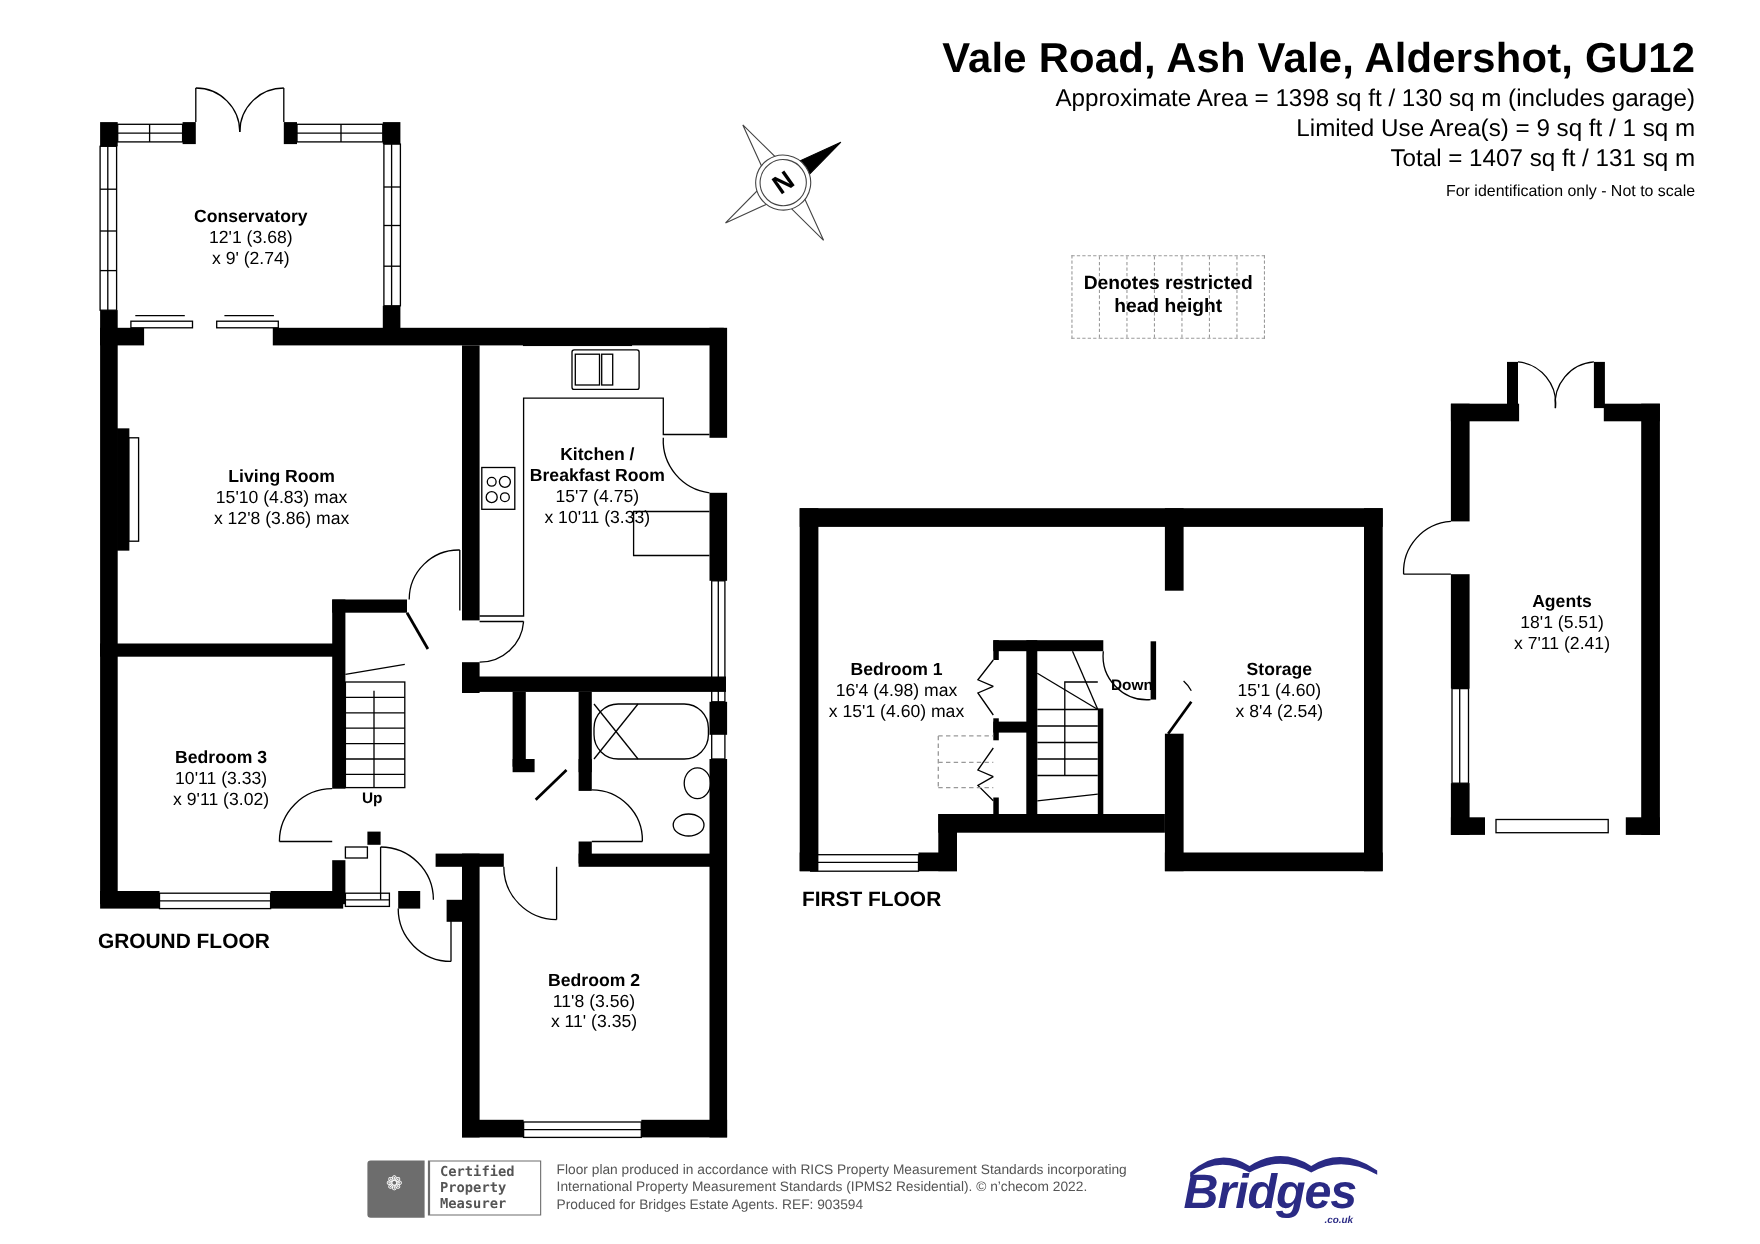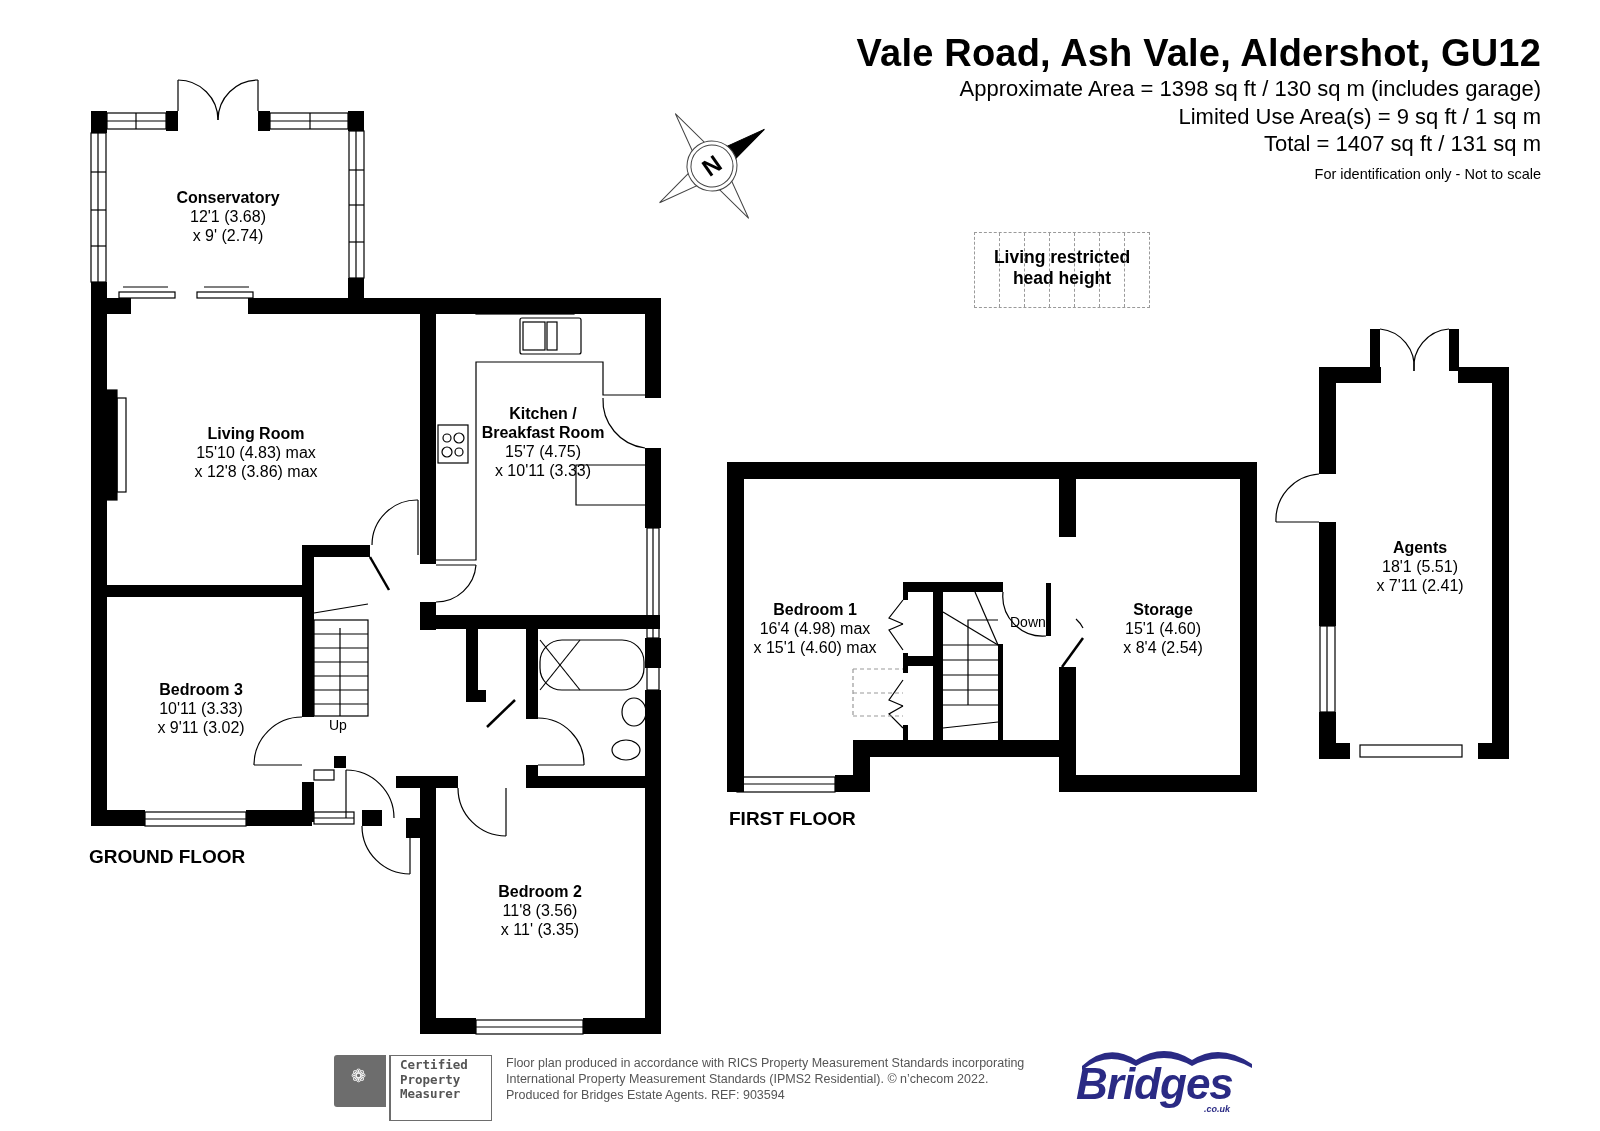--- a/index.html
+++ b/index.html
@@ -11,27 +11,27 @@
   svg.plan { position: absolute; left: 0; top: 0; width: 1600px; height: 1131px; }
   .room-label { position: absolute; text-align: center; font-size: 16px; line-height: 19px; white-space: nowrap; transform: translateX(-50%); }
   .room-label .name { font-weight: bold; display: block; }
   .room-label .dim { display: block; }
   .floor-label { position: absolute; font-size: 19px; font-weight: bold; white-space: nowrap; }
   .legend-box { left: 974px; top: 232px; width: 176px; height: 76px; border: 1.5px dashed #9a9a9a; box-sizing: border-box; }
   .legend-box .cols { position: absolute; inset: 0; display: flex; }
   .legend-box .cols span { flex: 1; border-right: 1.2px dashed #9a9a9a; }
   .legend-box .cols span:last-child { border-right: none; }
   .legend-text { position: absolute; left: 0; right: 0; top: 14px; text-align: center; font-size: 17.5px; font-weight: bold; line-height: 21px; background: transparent; }
-  .stair-text { position: absolute; font-size: 14px; font-weight: normal; }
+  .stair-text { position: absolute; font-size: 14px; font-weight: bold; }
   .footer-text { left: 506px; top: 1055px; font-size: 12.5px; color: #555; line-height: 16px; white-space: nowrap; }
   .rics { left: 334px; top: 1055px; width: 160px; height: 52px; }
   .rics .badge { position: absolute; left: 0; top: 0; width: 52px; height: 52px; background: #6d6d6d; color: #fff; border-radius: 3px 0 0 3px; }
   .rics .badge .mark { position: absolute; left: 17px; top: 10px; font-size: 18px; }
   .rics .badge .word { position: absolute; left: 6px; top: 34px; font-size: 11px; font-weight: bold; letter-spacing: 0.5px; margin-top: 29px; }
-  .rics .cert { position: absolute; left: 55px; top: 0; width: 103px; height: 66px; border: 1px solid #6d6d6d; border-left: 2px solid #6d6d6d; box-sizing: border-box; padding: 2px 0 0 9px; font-family: "DejaVu Sans Mono", monospace; font-weight: bold; font-size: 12.5px; line-height: 14.5px; color: #555; }
+  .rics .cert { position: absolute; left: 55px; top: 0; width: 103px; height: 50px; border: 1px solid #6d6d6d; border-left: 2px solid #6d6d6d; box-sizing: border-box; padding: 2px 0 0 9px; font-family: "DejaVu Sans Mono", monospace; font-weight: bold; font-size: 12.5px; line-height: 14.5px; color: #555; }
   .bridges { left: 1076px; top: 1040px; width: 180px; height: 72px; }
   .bridges .word { position: absolute; left: 0; top: 19px; font-size: 44px; font-weight: bold; font-style: italic; color: #2a2a84; letter-spacing: -1px; }
   .bridges .tld { position: absolute; left: 128px; top: 64px; font-size: 9px; font-style: italic; font-weight: bold; color: #2a2a84; }
 </style>
 </head>
 <body>
 
 <div class="abs title">Vale Road, Ash Vale, Aldershot, GU12</div>
 <div class="abs area-line" style="top:76px">Approximate Area = 1398 sq ft / 130 sq m (includes garage)</div>
 <div class="abs area-line" style="top:104px">Limited Use Area(s) = 9 sq ft / 1 sq m</div>
@@ -274,21 +274,21 @@
   <div class="cols">
       <span></span>
       <span></span>
       <span></span>
       <span></span>
       <span></span>
       <span></span>
       <span></span>
     </div>
   <div class="legend-text">
-    <div>Living restricted</div>
+    <div>Denotes restricted</div>
     <div>head height</div>
   </div>
 </div>
 
 <div class="room-label" style="left:228px; top:188px">
   <span class="name">Conservatory</span>
   <span class="dim">12'1 (3.68)</span>
   <span class="dim">x 9' (2.74)</span>
 </div>
 <div class="room-label" style="left:256px; top:424px">

